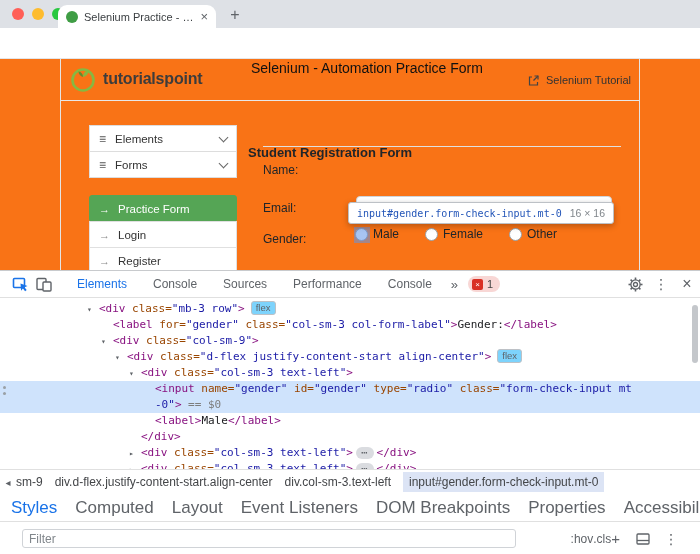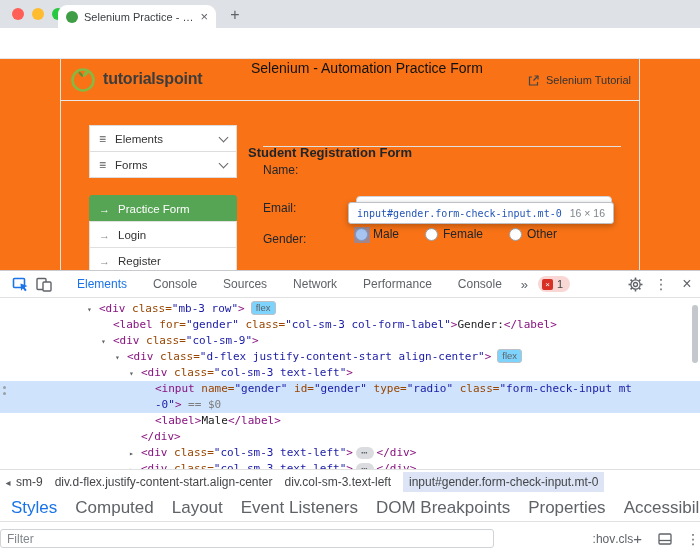--- a/index.html
+++ b/index.html
@@ -110,21 +110,21 @@
   .crumb-arrow{width:16px;text-align:center;font-size:10px;color:#5f6368;}
   .crumb{margin-right:12px;white-space:nowrap;}
   .crumb.sel{background:#dce4f5;padding:3px 6px;margin-right:0;}
 
   .dt-subtabs{position:absolute;top:223px;left:0;right:0;height:28px;border-bottom:1px solid #e0e0e0;
               display:flex;align-items:center;padding-left:2px;box-sizing:border-box;}
   .sub{padding:0 9px;font-size:17px;color:#5f6368;white-space:nowrap;}
   .sub.active{color:#1a73e8;}
 
   .dt-filter{position:absolute;top:251px;left:0;right:0;height:33px;display:flex;align-items:center;
-             padding:0 0;box-sizing:border-box;}
+             padding:0 22px;box-sizing:border-box;}
   .filter-input{width:494px;height:19px;border:1px solid #d0d3d7;border-radius:3px;background:#fff;
                 font-size:12px;padding:0 6px;color:#202124;box-sizing:border-box;
                 font-family:"Liberation Sans",sans-serif;}
   .filter-input::placeholder{color:#80868b;}
   .toggle-box{margin-left:auto;display:flex;align-items:center;}
   .toggle{font-size:12px;color:#5f6368;}
   .toggle:last-child{font-size:15px;}
   .panel-ic,.f-kebab{color:#5f6368;line-height:0;}
   .f-kebab{font-size:14px;line-height:1;}
 </style>
@@ -276,21 +276,20 @@
       <span class="dt-tool">
         <svg width="16" height="15">
             <rect x="1" y="1.5" width="9" height="11" rx="1" fill="none" stroke="#5f6368" stroke-width="1.4"></rect>
             <rect x="7" y="5" width="8" height="9" rx="1" fill="#fff" stroke="#5f6368" stroke-width="1.4"></rect>
           </svg>
       </span>
       <div class="dt-tabrow">
           <div class="dt-tab active">Elements</div>
           <div class="dt-tab">Console</div>
           <div class="dt-tab">Sources</div>
-          <div class="dt-tab">Network</div>
           <div class="dt-tab">Performance</div>
           <div class="dt-tab">Console</div>
         </div>
       <span class="more">»</span>
       <span class="issues">
         <span class="issue-ic">×</span>
         <span class="issue-count">1</span>
       </span>
       <span class="dt-right">
         <span class="dt-rbtn">

